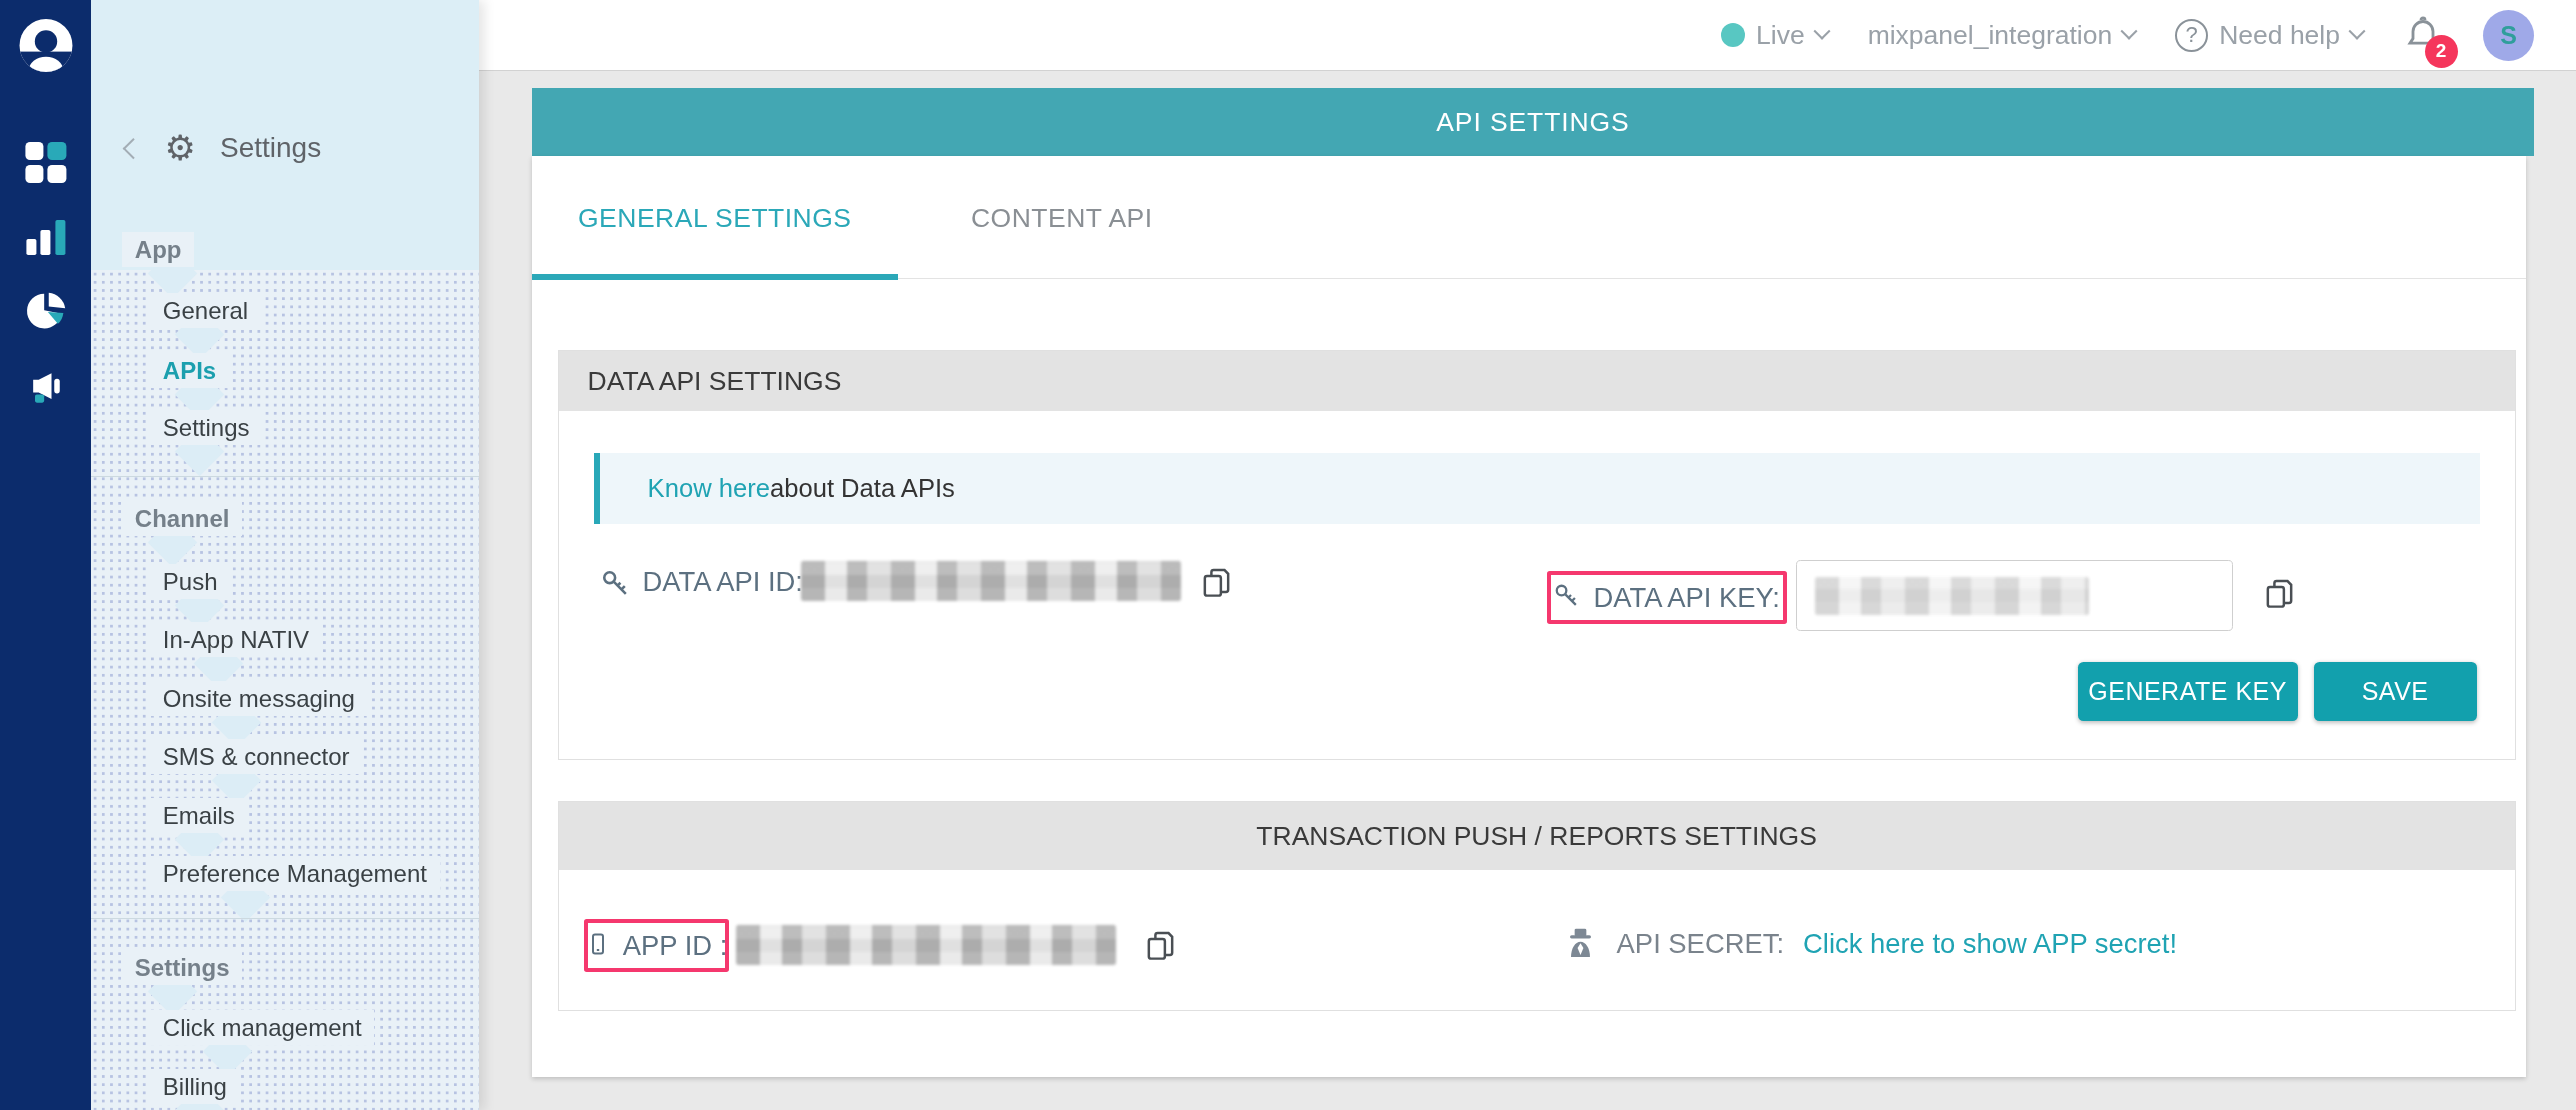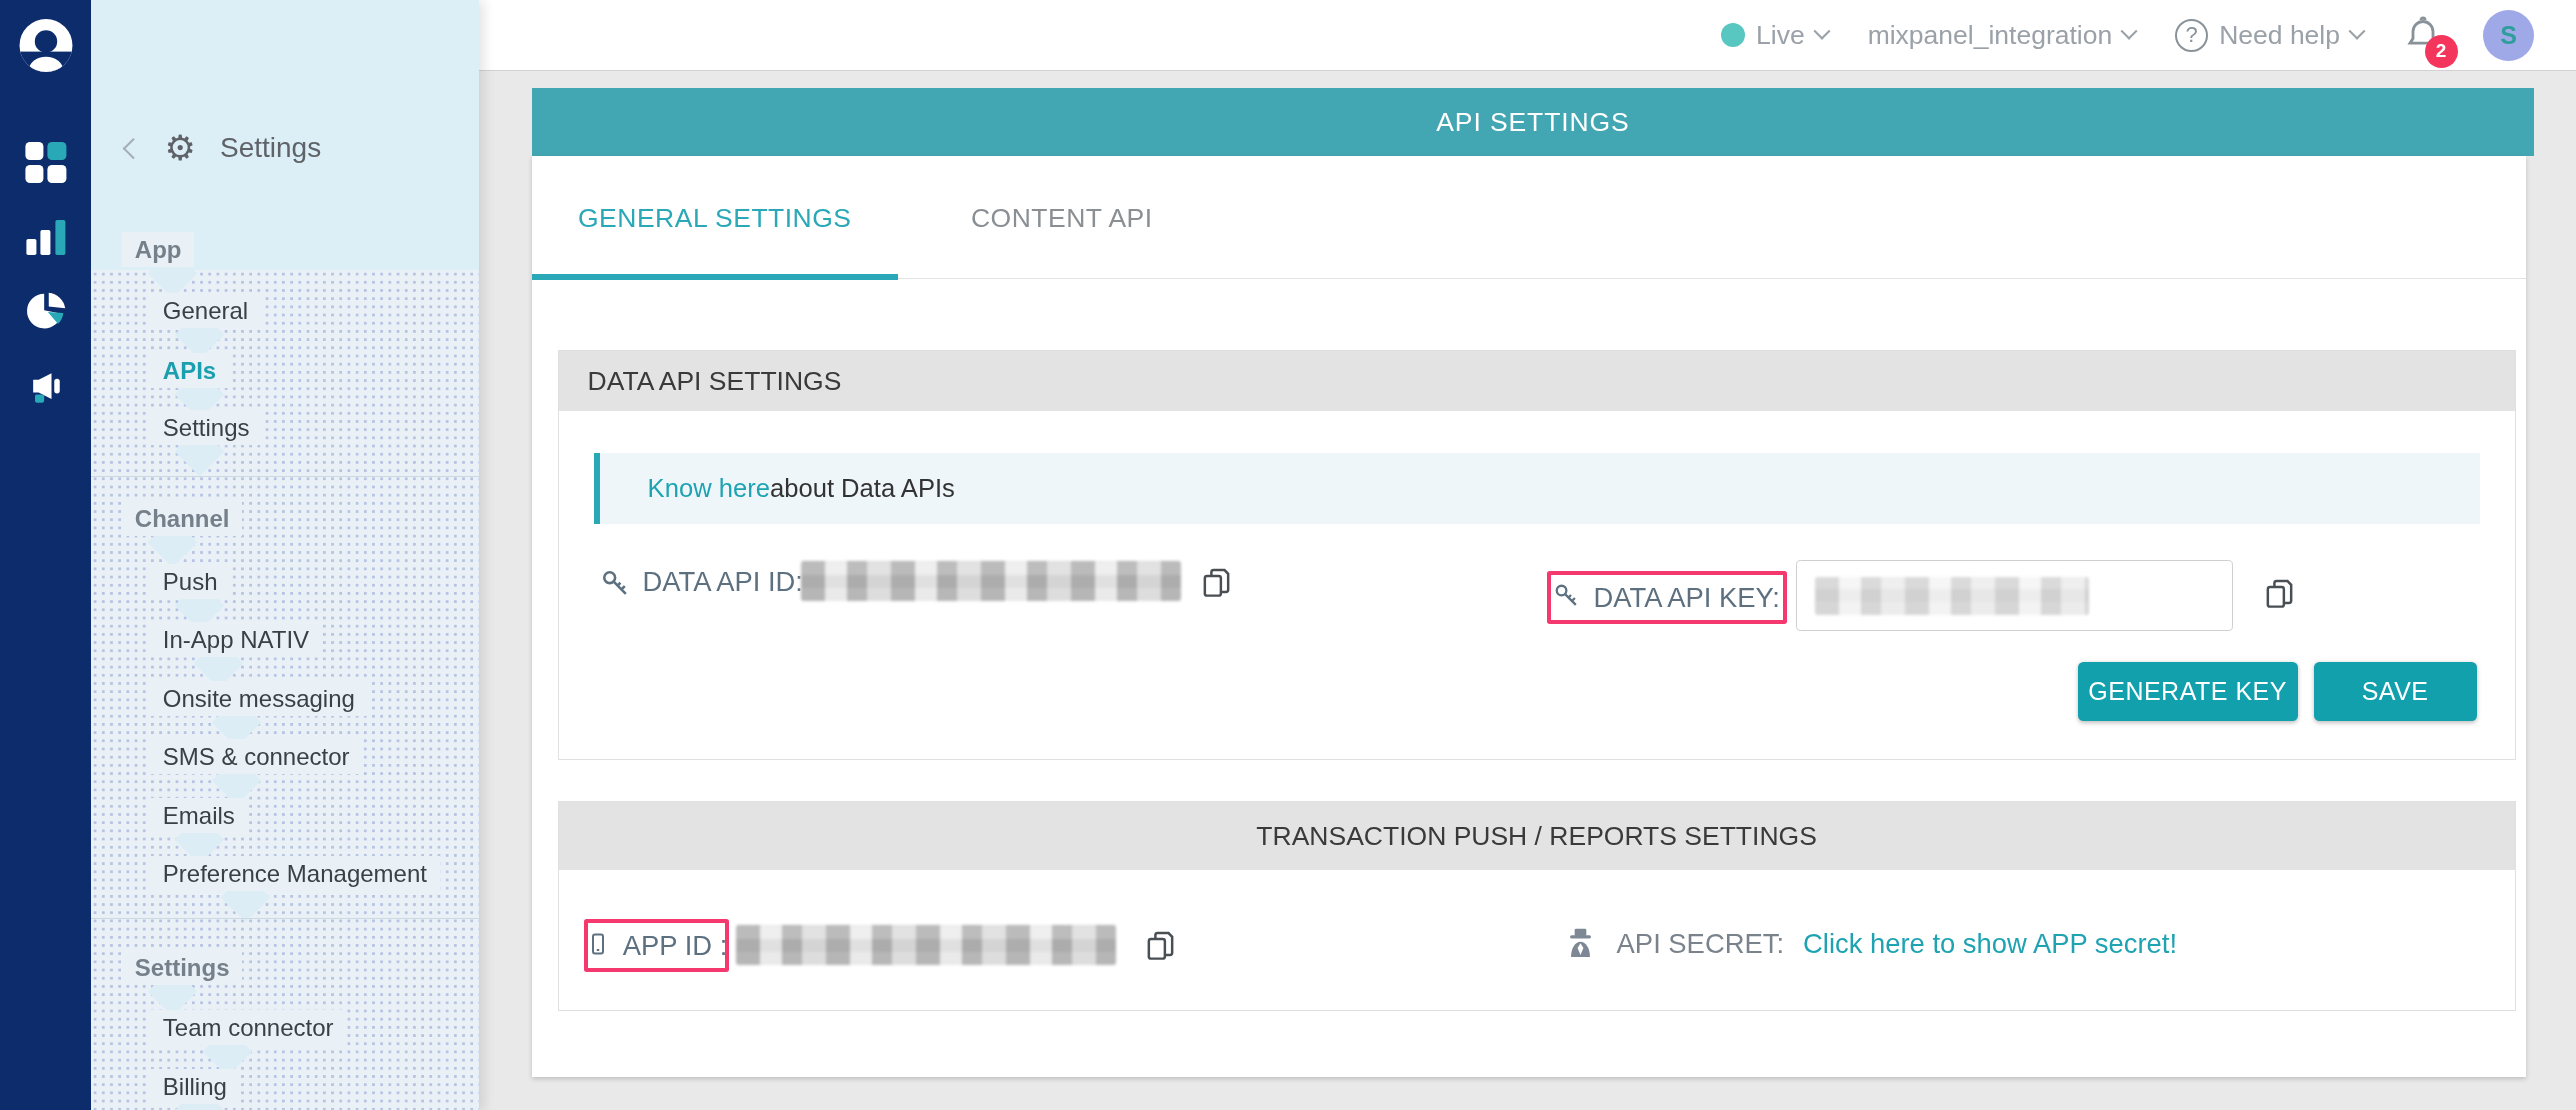--- a/index.html
+++ b/index.html
@@ -203,21 +203,21 @@
   </div>
 
   <div class="side-div" style="top:918px"></div>
 
   <div class="nav-item section" style="top:950px">
     <span class="diamond"></span>
     <span class="lbl">Settings</span>
   </div>
   <div class="nav-item child" style="top:1010px">
     <span class="diamond" style="left:119px"></span>
-    <span class="lbl">Team connector</span>
+    <span class="lbl">Click management</span>
   </div>
   <div class="nav-item child" style="top:1069px">
     <span class="diamond" style="left:91px"></span>
     <span class="lbl">Billing</span>
   </div>
 </aside>
 
 <header class="topbar">
   <div class="tb-group">
     <span class="dot"></span>

